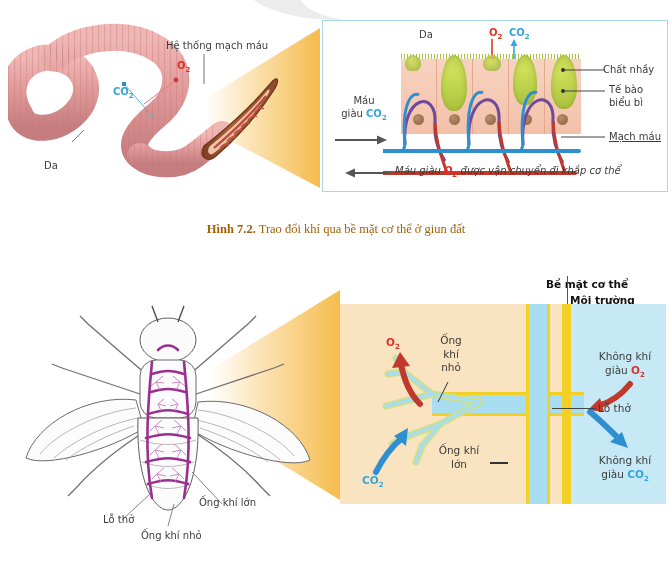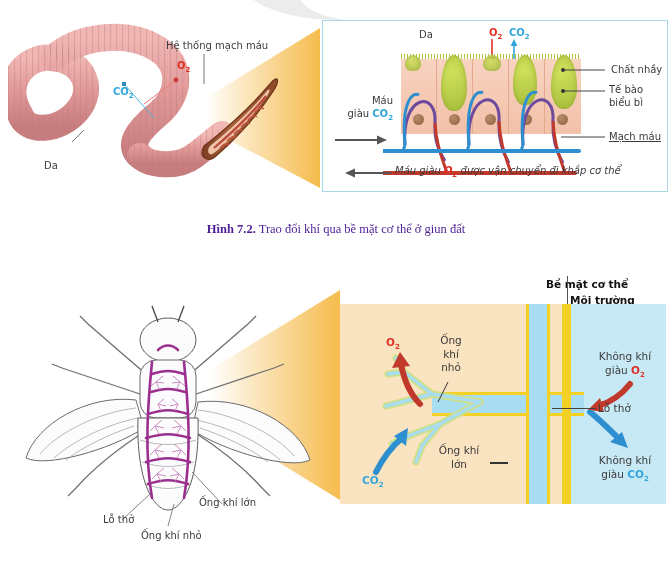--- a/index.html
+++ b/index.html
@@ -78,21 +78,21 @@
   .env-zone{position:absolute;left:240px;top:0;width:86px;height:200px;background:#c7e8f5;}
   .mid-zone{position:absolute;left:222px;top:0;width:18px;height:200px;background:#c7e8f5;}
   .tube{position:absolute;background:#a8dcf0;border:3px solid #f2d024;box-sizing:border-box;}
   .surface-line{position:absolute;width:9px;top:0;height:200px;background:#f2d024;}
 
   
   .fly-wrap{left:18px;top:20px;width:300px;height:245px;}
 
   
   .caption{position:absolute;width:672px;text-align:center;
-    font-family:"Liberation Serif","DejaVu Serif",serif;font-size:12.5px;color:#4c1d95;}
+    font-family:"Liberation Serif","DejaVu Serif",serif;font-size:12.5px;color:#a16207;}
   .caption b{font-weight:bold;}
   #cap72{top:222px;}
   #cap73{top:549px;}
 
   .bold-lbl{font-weight:bold;color:#111;}
 </style>
 </head>
 <body>
 
 <div class="page">
@@ -218,40 +218,40 @@
         <path d="M 140 94 C 136 42, 172 36, 170 70 C 169 90, 174 102, 180 112" fill="none" stroke="#6e4a9e" stroke-width="3"></path>
         <path d="M 140 94 C 136 48, 148 38, 154 42" fill="none" stroke="#2e8fd0" stroke-width="3"></path>
         <path d="M 140 94 L 138 100" fill="none" stroke="#2e8fd0" stroke-width="3"></path>
         <path d="M 170 70 C 171 92, 176 104, 182 122" fill="none" stroke="#c0392b" stroke-width="3"></path>
 
         <line x1="-4" y1="100" x2="196" y2="100" stroke="#2e8fd0" stroke-width="4" stroke-linecap="round"></line>
 
         <line x1="-12" y1="122" x2="192" y2="122" stroke="#c0392b" stroke-width="4" stroke-linecap="round"></line>
       </svg>
 
-      <span class="lbl wrap" style="left:12px;top:74px;width:58px;text-align:right;line-height:1.25;">
+      <span class="lbl wrap" style="left:12px;top:74px;width:58px;text-align:center;line-height:1.25;">
         <span>Máu</span><br>
         <span>giàu </span><span class="co2" style="font-weight:bold;"><span>CO</span><span class="sub">2</span></span>
       </span>
 
       <svg class="abs" style="left:12px;top:112px;" width="54" height="14">
         <line x1="0" y1="7" x2="44" y2="7" stroke="#555" stroke-width="2"></line>
         <polygon points="52,7 42,2.5 42,11.5" fill="#555"></polygon>
       </svg>
 
       <svg class="abs" style="left:238px;top:40px;" width="72" height="90">
         <line x1="2" y1="9" x2="44" y2="9" stroke="#444" stroke-width="1"></line>
         <circle cx="2" cy="9" r="2" fill="#333"></circle>
         <line x1="2" y1="30" x2="44" y2="30" stroke="#444" stroke-width="1"></line>
         <circle cx="2" cy="30" r="2" fill="#333"></circle>
         <line x1="-24" y1="76" x2="44" y2="76" stroke="#444" stroke-width="1"></line>
         <polygon points="-30,76 -20,71.5 -20,80.5" fill="#444"></polygon>
       </svg>
 
-      <span class="lbl" style="left:288px;top:43px;"><span>Chất nhầy</span></span>
+      <span class="lbl" style="left:280px;top:43px;"><span>Chất nhầy</span></span>
       <span class="lbl wrap" style="left:286px;top:63px;width:56px;line-height:1.25;">
         <span>Tế bào</span><br>
         <span>biểu bì</span>
       </span>
       <span class="lbl" style="left:286px;top:110px;text-decoration:underline;"><span>Mạch máu</span></span>
 
       <svg class="abs" style="left:22px;top:146px;" width="48" height="12">
         <line x1="46" y1="6" x2="8" y2="6" stroke="#555" stroke-width="2"></line>
         <polygon points="0,6 10,1.5 10,10.5" fill="#555"></polygon>
       </svg>

